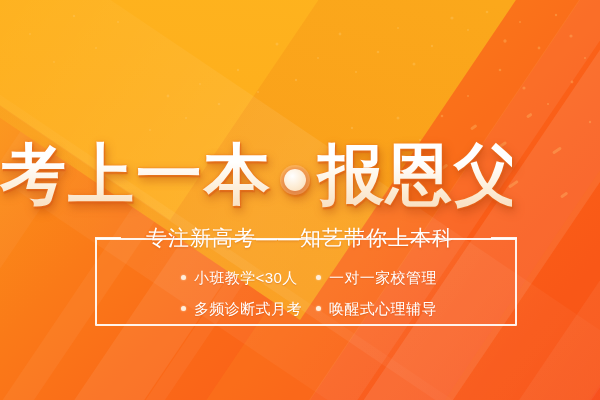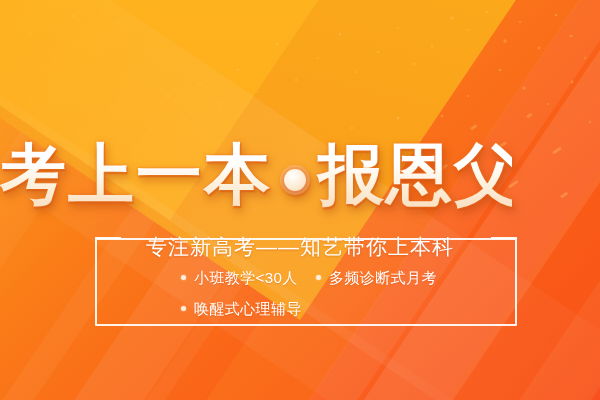--- a/index.html
+++ b/index.html
@@ -180,21 +180,21 @@
     left: 121px;
     top: 232px;
     width: 370px;
     height: 12px;
     background: transparent;
   }
 
   
   .subtitle {
     position: absolute;
-    top: 236px;
+    top: 227px;
     left: 0;
     width: 600px;
     text-align: center;
     white-space: nowrap;
     font-size: 21px;
     line-height: 22px;
     letter-spacing: 1px;
     color: #ffffff;
     text-shadow: 0 1px 2px rgba(180,70,15,.35);
   }
@@ -322,20 +322,24 @@
 
   <div class="subtitle">专注新高考——知艺带你上本科</div>
 
   <div class="bullets">
     <div class="bullet">
       <span class="bullet-dot"></span>
       <span class="bullet-text">小班教学&lt;30人</span>
     </div>
     <div class="bullet">
       <span class="bullet-dot"></span>
+      <span class="bullet-text">一对一家校管理</span>
+    </div>
+    <div class="bullet">
+      <span class="bullet-dot"></span>
       <span class="bullet-text">多频诊断式月考</span>
     </div>
     <div class="bullet">
       <span class="bullet-dot"></span>
       <span class="bullet-text">唤醒式心理辅导</span>
     </div>
   </div>
 
 </div>
 

